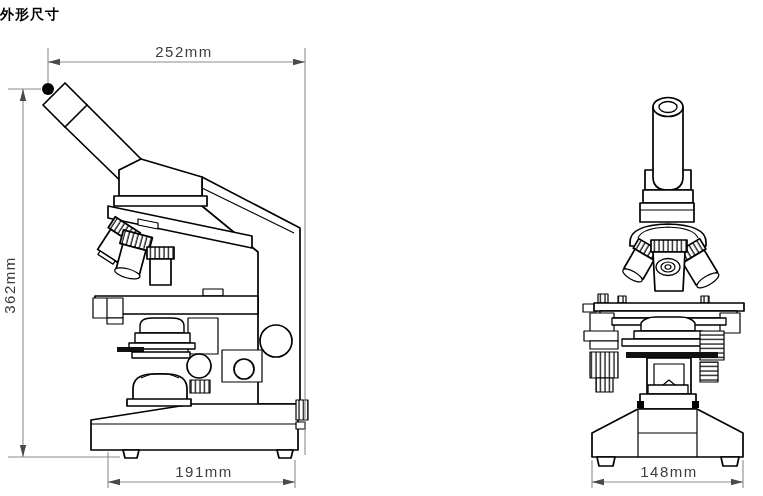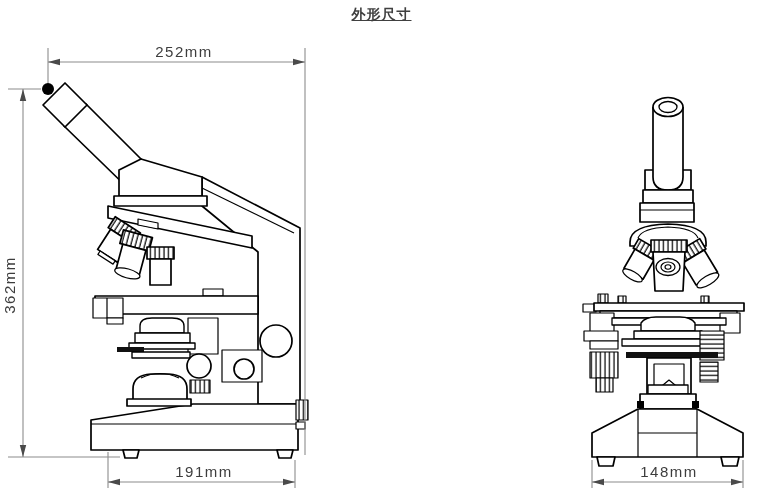--- a/index.html
+++ b/index.html
@@ -1,19 +1,19 @@
 <!DOCTYPE html>
 <html><head>
 <meta charset="utf-8">
 <style>
   html,body{margin:0;padding:0;background:#fff;}
   .canvas{position:relative;width:763px;height:496px;background:#fff;overflow:hidden;
           font-family:"Liberation Sans",sans-serif;}
-  .title{position:absolute;top:6px;left:0;width:100%;text-align:center;
-         font-size:14px;font-weight:bold;color:#404040;letter-spacing:1px;text-decoration:underline;}
+  .title{position:absolute;top:6px;left:0;width:100%;
+         font-size:14px;font-weight:bold;color:#000000;letter-spacing:1px;}
   svg{position:absolute;top:0;left:0;}
   svg text{font-family:"Liberation Sans",sans-serif;font-size:15px;letter-spacing:1.5px;fill:#3d3d3d;}
 </style>
 </head>
 <body>
 
 <div class="canvas">
   <div class="title">外形尺寸</div>
 
   <svg width="763" height="496" viewBox="0 0 763 496">

